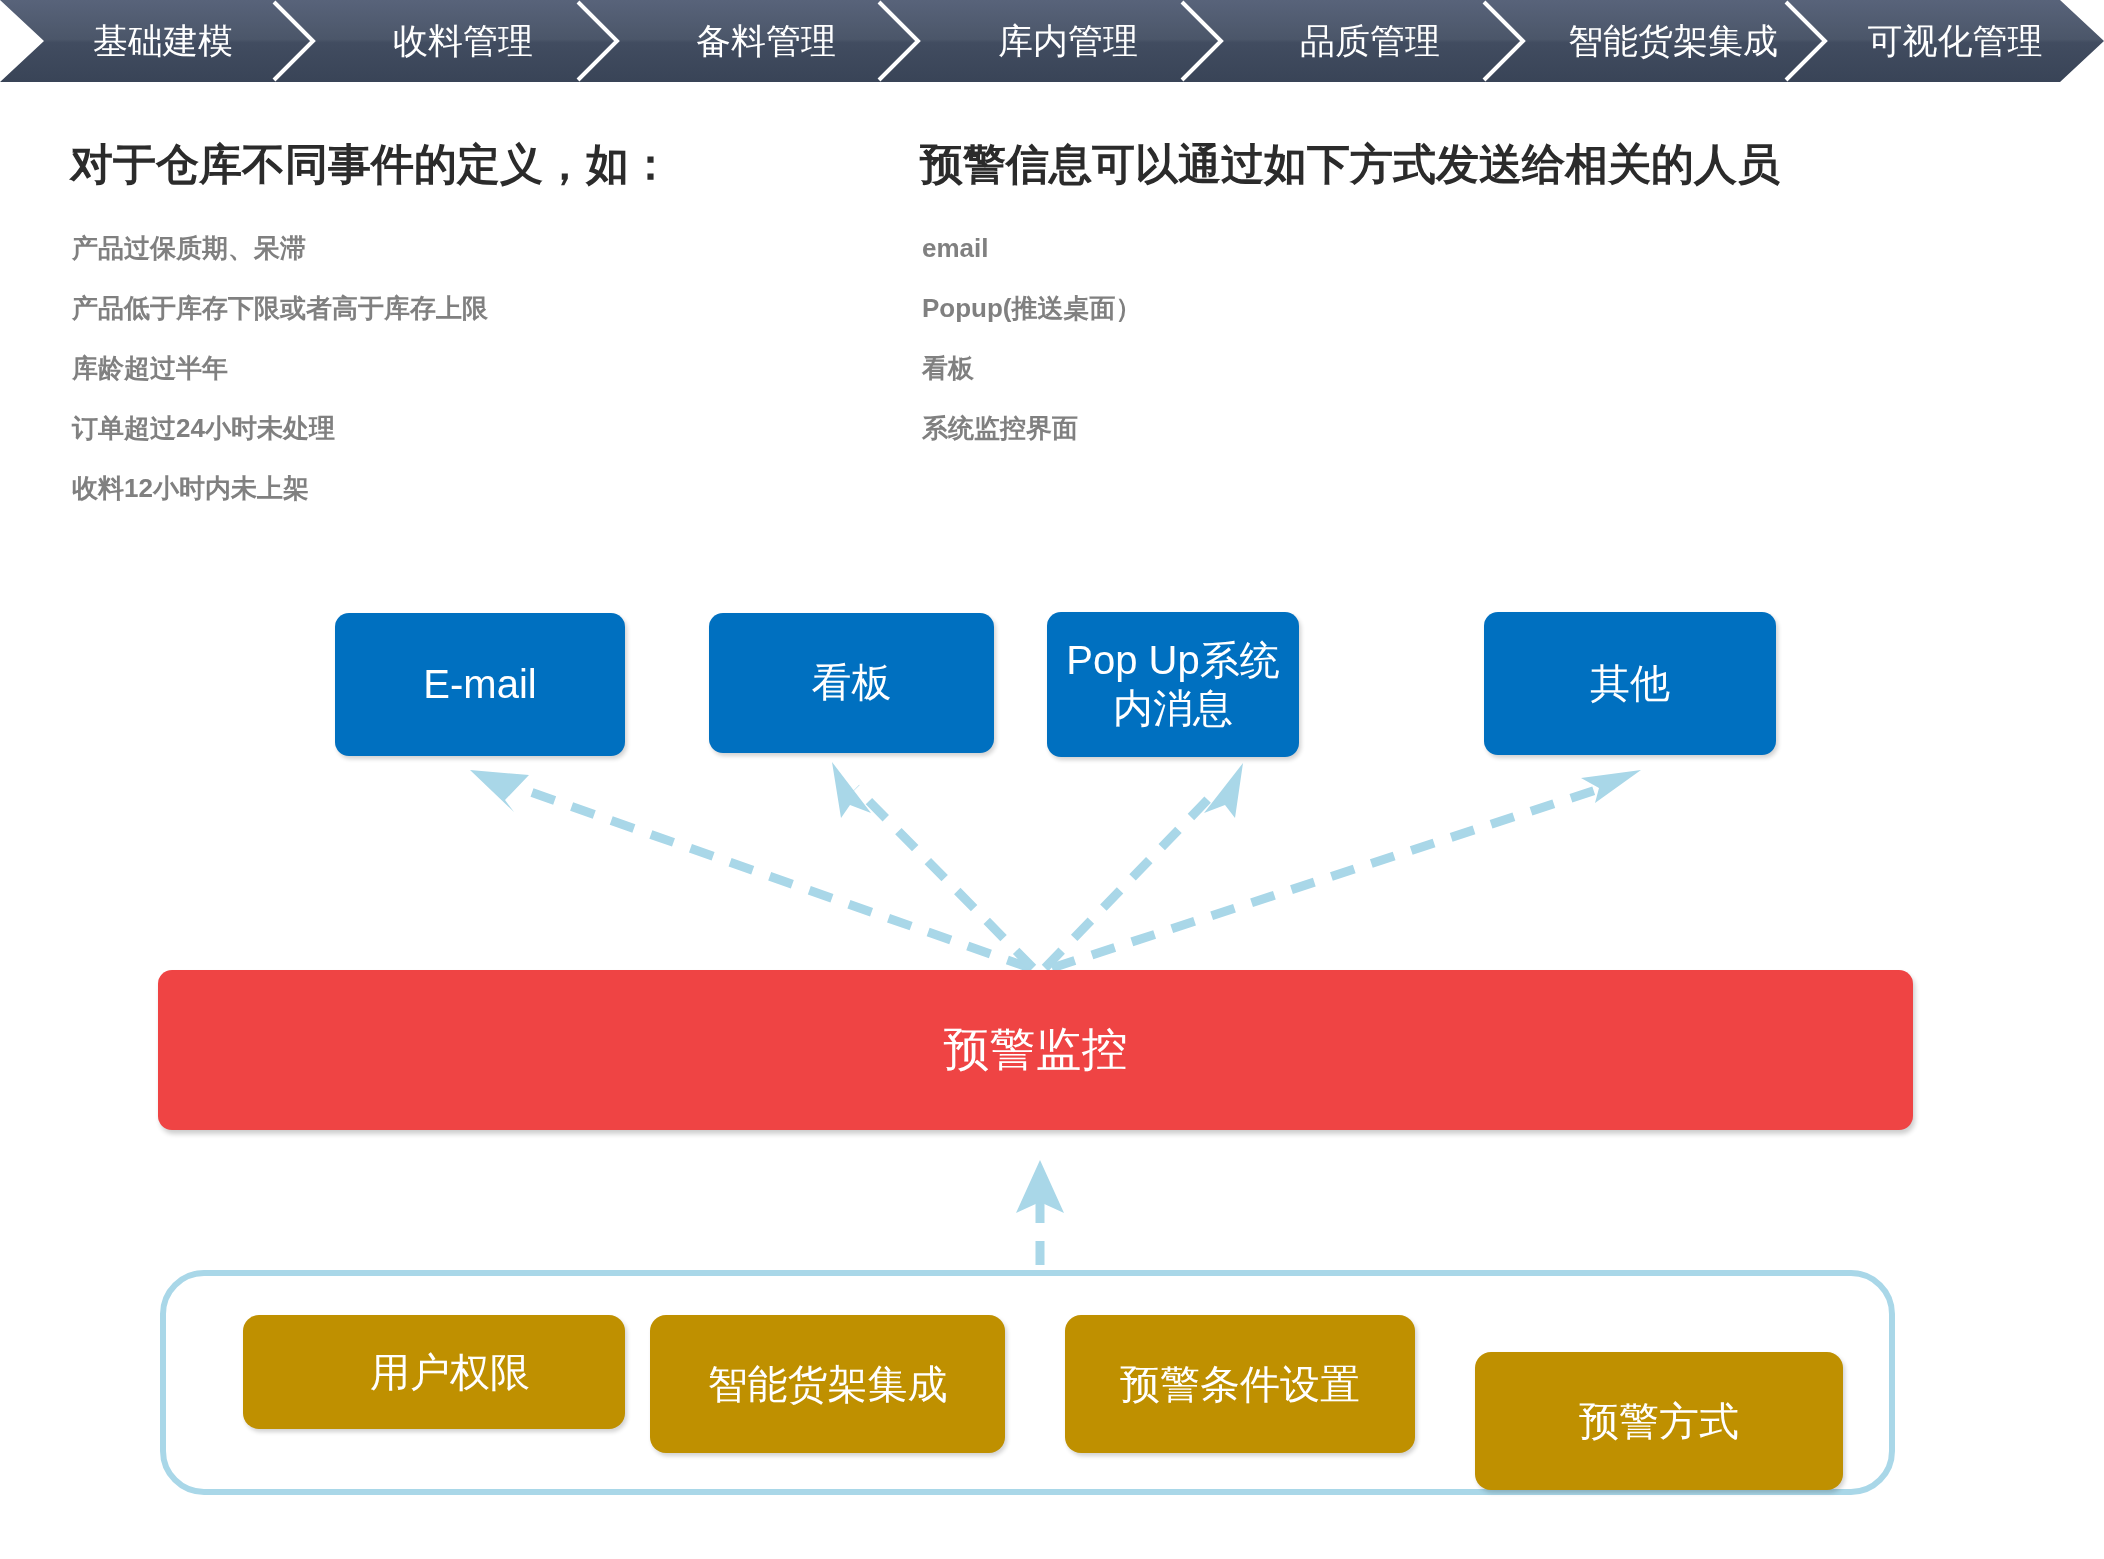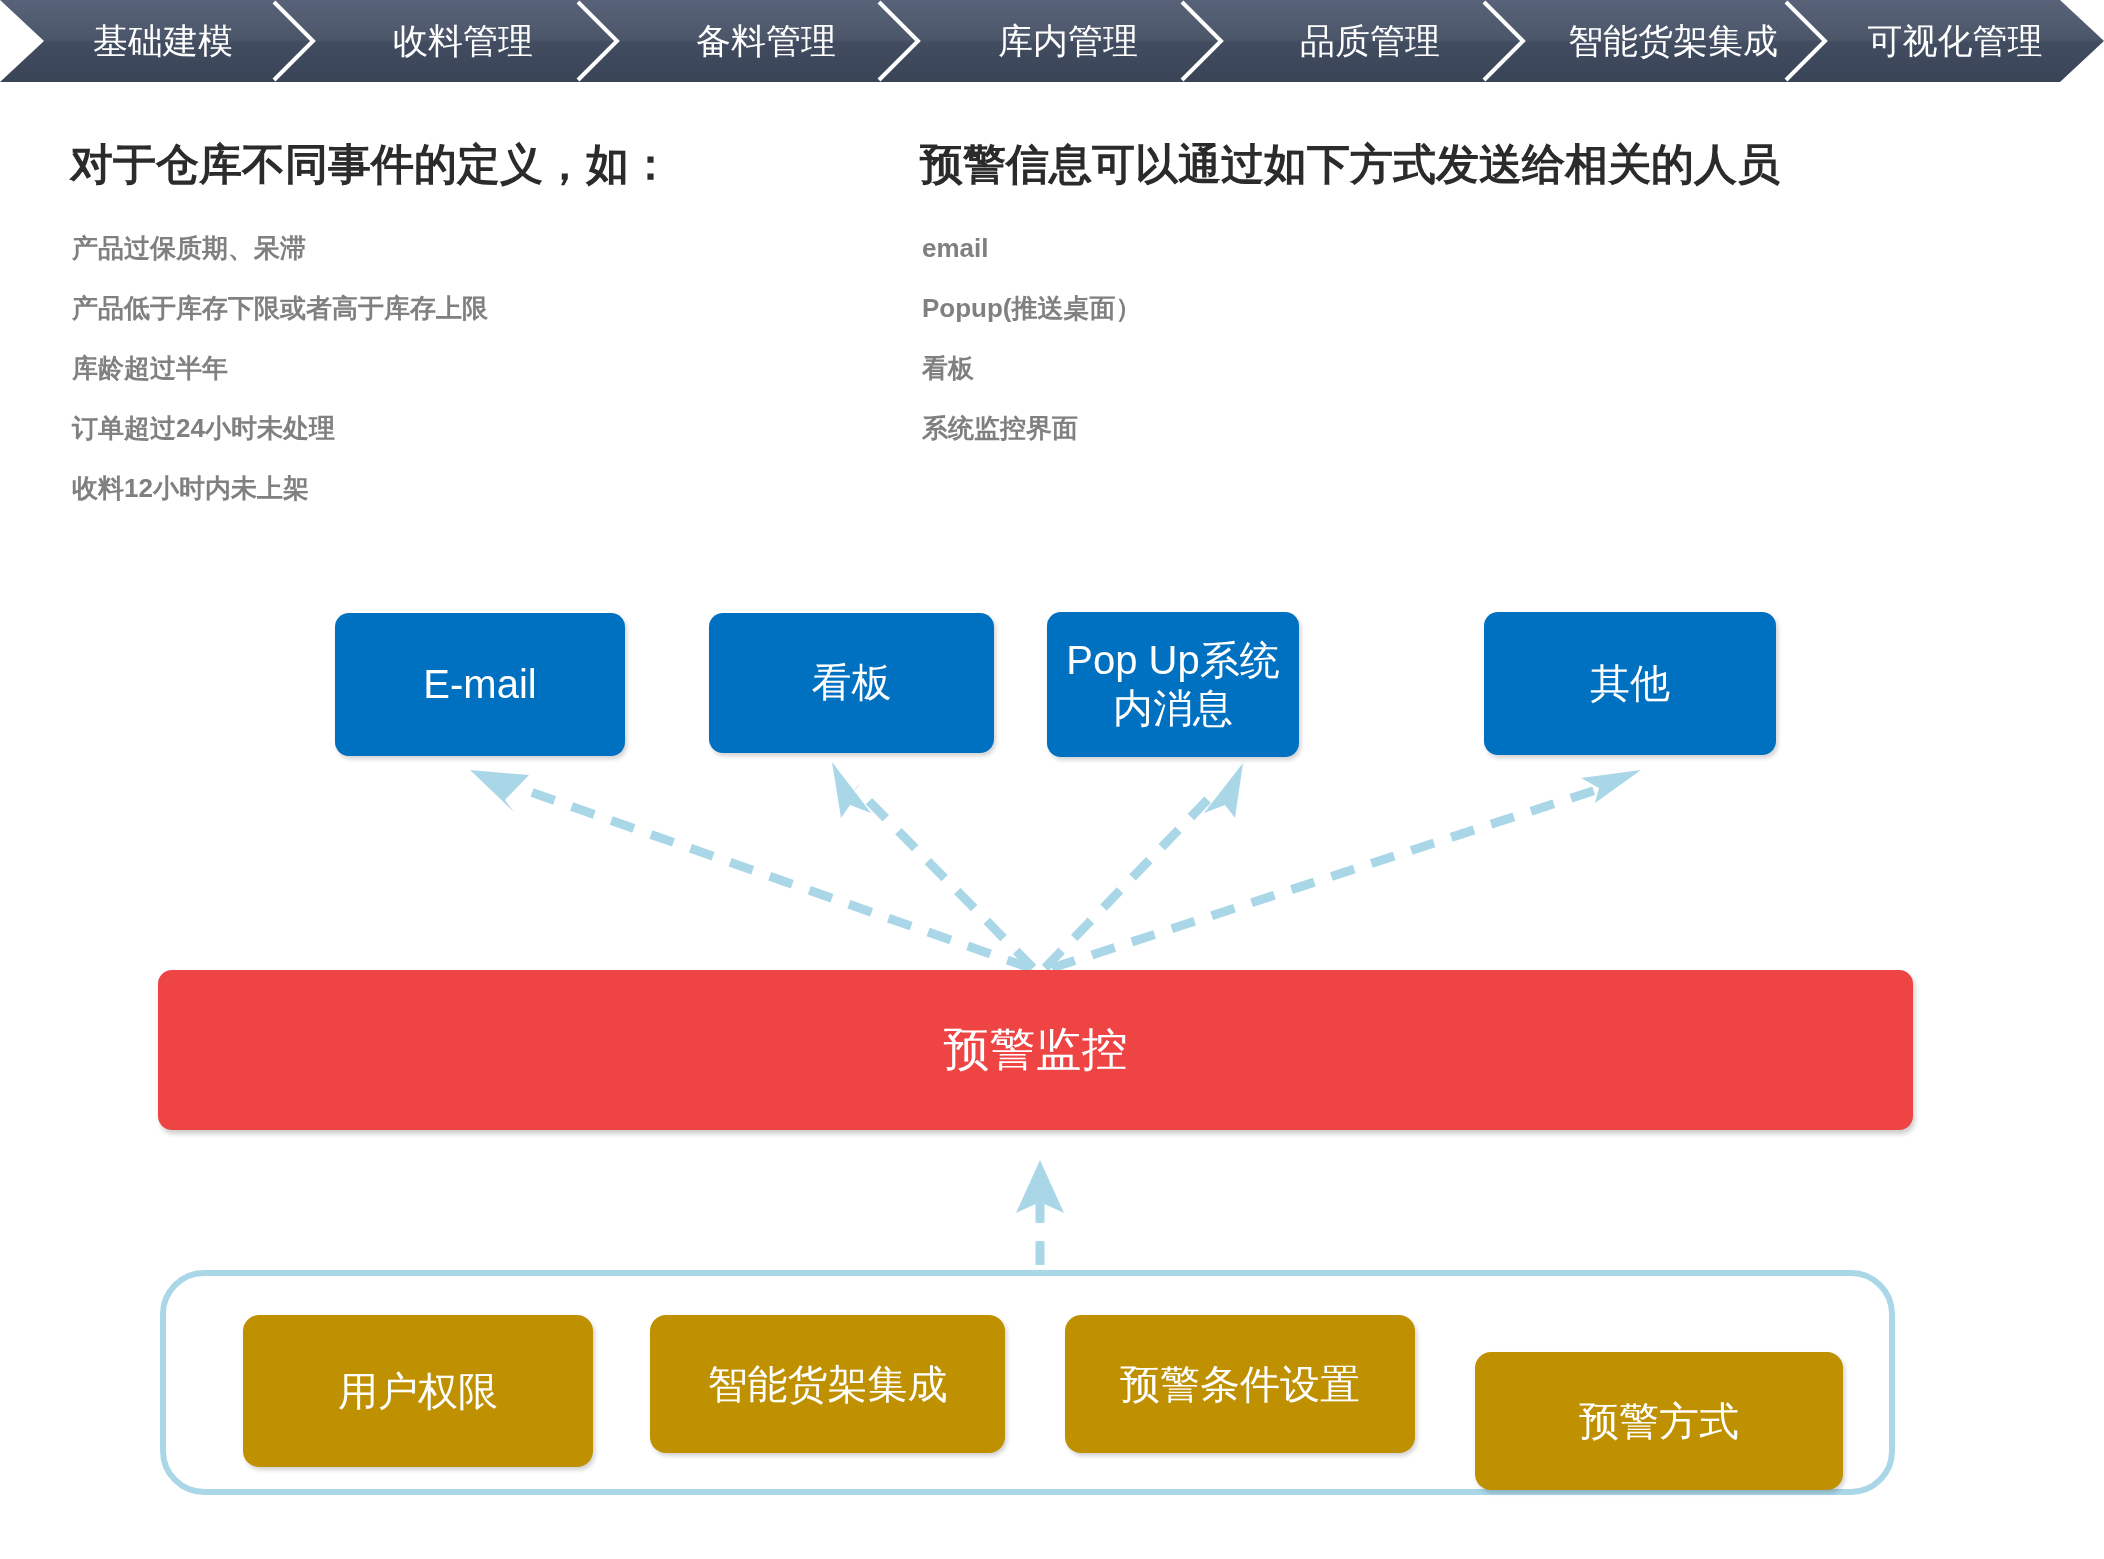--- a/index.html
+++ b/index.html
@@ -136,21 +136,21 @@
     background: #BF9000;
     border-radius: 16px;
     color: #ffffff;
     display: flex;
     align-items: center;
     justify-content: center;
     text-align: center;
     font-size: 40px;
     box-shadow: 2px 3px 4px rgba(0,0,0,0.18);
   }
-  #setting-0 { left: 243px;  top: 1315px; width: 350px; height: 152px; }
+  #setting-0 { left: 243px;  top: 1315px; width: 350px; height: 114px; padding-left: 32px; }
   #setting-1 { left: 650px;  top: 1315px; width: 355px; height: 138px; }
   #setting-2 { left: 1065px; top: 1315px; width: 350px; height: 138px; }
   #setting-3 { left: 1475px; top: 1315px; width: 368px; height: 138px; margin-top: 37px; }
 </style>
 </head>
 <body>
 
 <div id="process-bar">
   <svg width="2104" height="82" viewBox="0 0 2104 82" xmlns="http://www.w3.org/2000/svg">
     <defs>

